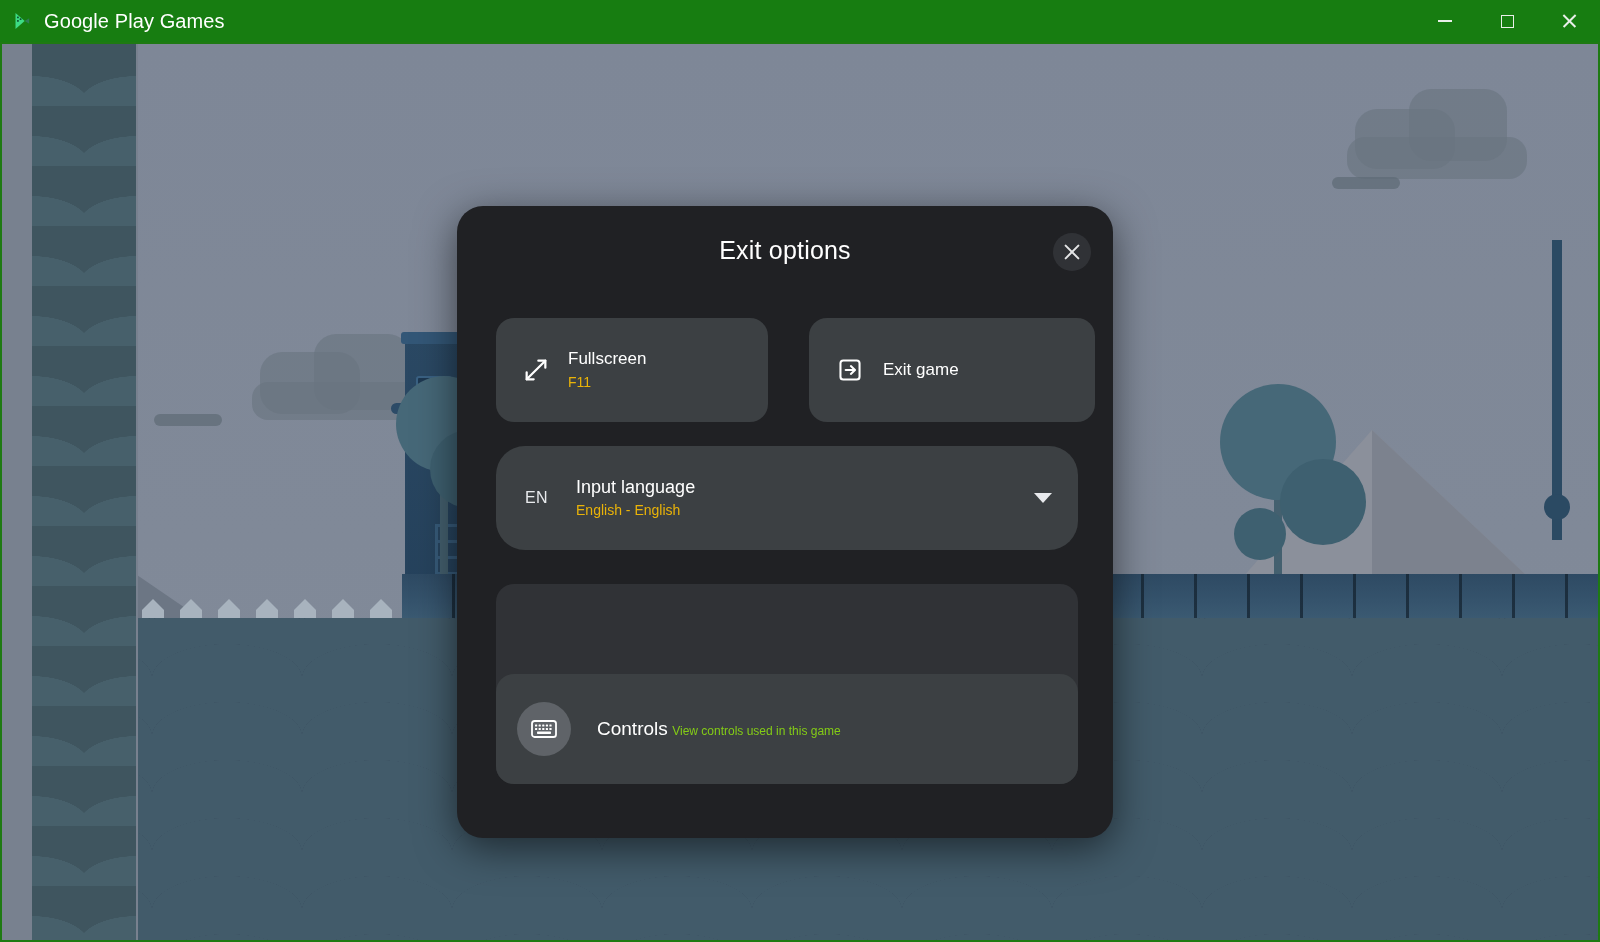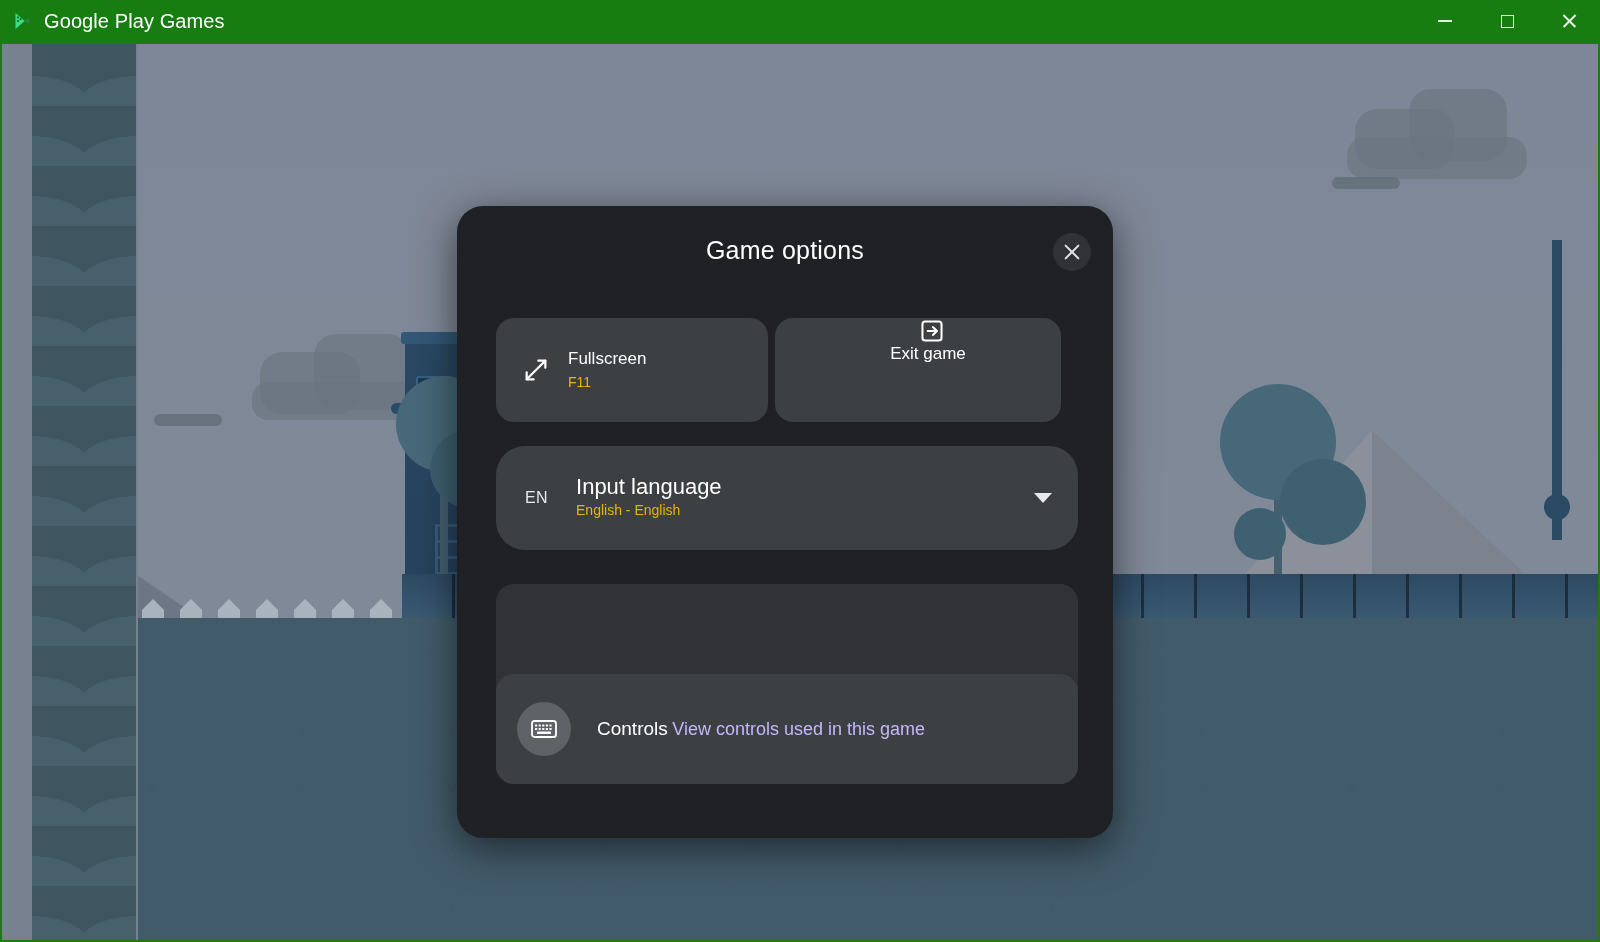--- a/index.html
+++ b/index.html
@@ -178,21 +178,21 @@
     background:#e4e5e6; border-radius:1px;
   }
   .x-glyph:before{ transform:rotate(45deg); }
   .x-glyph:after{ transform:rotate(-45deg); }
 
   .card{
     position:absolute; background:#3c4043; border-radius:18px; cursor:pointer;
     display:flex; align-items:center;
   }
   #btn-fullscreen{ left:39px; top:112px; width:272px; height:104px; }
-  #btn-exitgame{ left:318px; top:112px; width:286px; height:104px;flex-direction:column; }
+  #btn-exitgame{ left:352px; top:112px; width:286px; height:104px; }
   .card-icon{ flex:none; display:flex; align-items:center; justify-content:center; }
   #fs-icon{ width:28px; height:28px; margin-left:26px; position:relative; }
   #fs-texts{ margin-left:18px; }
   .card-title{ color:#ffffff; font-size:17px; font-weight:500; line-height:22px; }
   .card-sub{ color:#eab308; font-size:14px; line-height:20px; margin-top:2px; }
   #eg-icon{ width:26px; height:26px; margin-left:28px; position:relative; }
   #eg-label{ margin-left:20px; color:#ffffff; font-size:17px; font-weight:500; }
 
   #row-language{
     left:39px; top:240px; width:582px; height:104px; align-items:center;border-radius:29px;
@@ -216,21 +216,21 @@
     background:#3c4043; border-radius:18px; display:flex; align-items:center;
     cursor:pointer;
   }
   #ctrl-avatar{
     flex:none; margin-left:21px; width:54px; height:54px; border-radius:50%;
     background:#5f6368; display:flex; align-items:center; justify-content:center;
   }
   #kb-icon{ width:26px; height:20px; position:relative; }
   #ctrl-texts{ margin-left:26px; }
   #ctrl-title{ color:#ffffff; font-size:19px; font-weight:500; line-height:24px; }
-  #ctrl-sub{ color:#c4b5fd; font-size:18px; line-height:20px; margin-top:3px; }
+  #ctrl-sub{ color:#84cc16; font-size:12px; line-height:20px; margin-top:3px; }
 </style>
 </head>
 <body>
 
 <div id="titlebar">
   <span id="app-icon">
     <svg width="20" height="20" viewBox="0 0 24 24" aria-hidden="true">
       <path d="M4.2 2.3 L15.2 12 L4.2 21.7 Z" fill="#3ddc84"></path>
       <path d="M15.2 12 L20.6 8.6 L20.6 15.4 Z" fill="#2f7d57"></path>
       <rect x="6" y="6.5" width="2.2" height="2.2" rx=".6" fill="#0f5132"></rect>
@@ -346,21 +346,21 @@
         <div class="wavecol" style="top:540px;"></div>
       <div class="wavecol" style="top:600px;"></div>
         <div class="wavecol" style="top:660px;"></div>
       <div class="wavecol" style="top:720px;"></div>
         <div class="wavecol" style="top:780px;"></div>
       <div class="wavecol" style="top:840px;"></div>
     </div>
   </div>
 
   <div id="dialog">
-    <div id="dialog-title">Game options</div>
+    <div id="dialog-title">Exit options</div>
 
     <button id="close-button">
       <span class="x-glyph"></span>
     </button>
 
     <div class="card" id="btn-fullscreen">
       <span id="fs-icon" class="card-icon">
         <svg width="28" height="28" viewBox="0 0 24 24" aria-hidden="true">
           <path d="M14 4 h6 v6" fill="none" stroke="#ffffff" stroke-width="1.9" stroke-linecap="round" stroke-linejoin="round"></path>
           <path d="M10 20 H4 v-6" fill="none" stroke="#ffffff" stroke-width="1.9" stroke-linecap="round" stroke-linejoin="round"></path>
@@ -380,21 +380,21 @@
           <path d="M8 12 h8" fill="none" stroke="#ffffff" stroke-width="1.9" stroke-linecap="round"></path>
           <path d="M12.8 8.4 L16.6 12 L12.8 15.6" fill="none" stroke="#ffffff" stroke-width="1.9" stroke-linecap="round" stroke-linejoin="round"></path>
         </svg>
       </span>
       <span id="eg-label">Exit game</span>
     </div>
 
     <div class="card" id="row-language">
       <span id="lang-code">EN</span>
       <span id="lang-texts">
-        <span class="card-title" style="display:block; font-size:22px;">Input language</span>
+        <span class="card-title" style="display:block; font-size:18px;">Input language</span>
         <span class="card-sub" style="display:block;">English - English</span>
       </span>
       <span id="lang-caret"></span>
     </div>
 
     <div id="panel-controls"></div>
     <div id="btn-controls">
       <span id="ctrl-avatar">
         <span id="kb-icon">
           <svg width="26" height="20" viewBox="0 0 26 20" aria-hidden="true">

